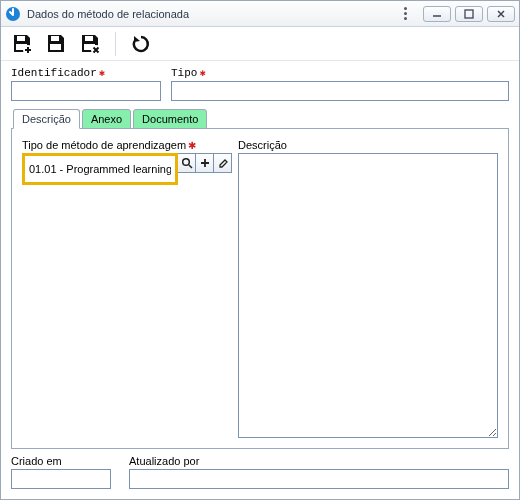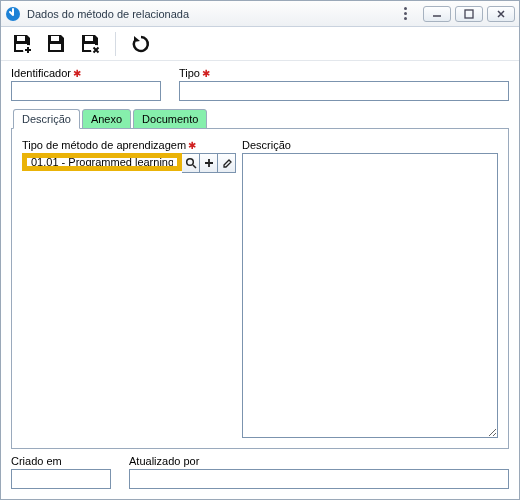--- a/index.html
+++ b/index.html
@@ -60,21 +60,21 @@
     cursor: pointer;
   }
   .tb-sep { width: 1px; height: 24px; background:#d5dbe3; margin: 0 4px; }
 
   .body {
     flex: 1;
     padding: 6px 10px 10px 10px;
     display: flex; flex-direction: column;
     gap: 6px;
   }
-  .row { display: flex; gap: 18px; }
+  .row { display: flex; gap: 10px; font-family: Liberation Mono, monospace; }
   .field { display: flex; flex-direction: column; gap: 2px; }
   .field-label { display: flex; align-items: center; gap: 2px; }
   .req { color: #d02020; font-size: 10px; }
   input.text, textarea.text {
     border: 1px solid #7b93ae;
     background: #fff;
     font: inherit;
     padding: 2px 3px;
     height: 20px;
   }
@@ -111,22 +111,22 @@
     border-top: none;
     padding: 10px 10px;
     flex: 1;
     display: flex; flex-direction: row;
     gap: 6px;
   }
 
   .lookup-row { display: flex; }
   .lookup-input {
     flex: 1;
-    border: 5px solid #eab308;
-    height: 18px;
+    border: 3px solid #eab308;
+    height: 32px;
     padding: 2px 4px;
     font: inherit;
   }
   .mini-btn {
     width: 18px; height: 20px;
     border: 1px solid #7b93ae;
     border-left: none;
     background: linear-gradient(#fdfeff,#e9eef4);
     display: flex; align-items: center; justify-content: center;
     cursor: pointer;

